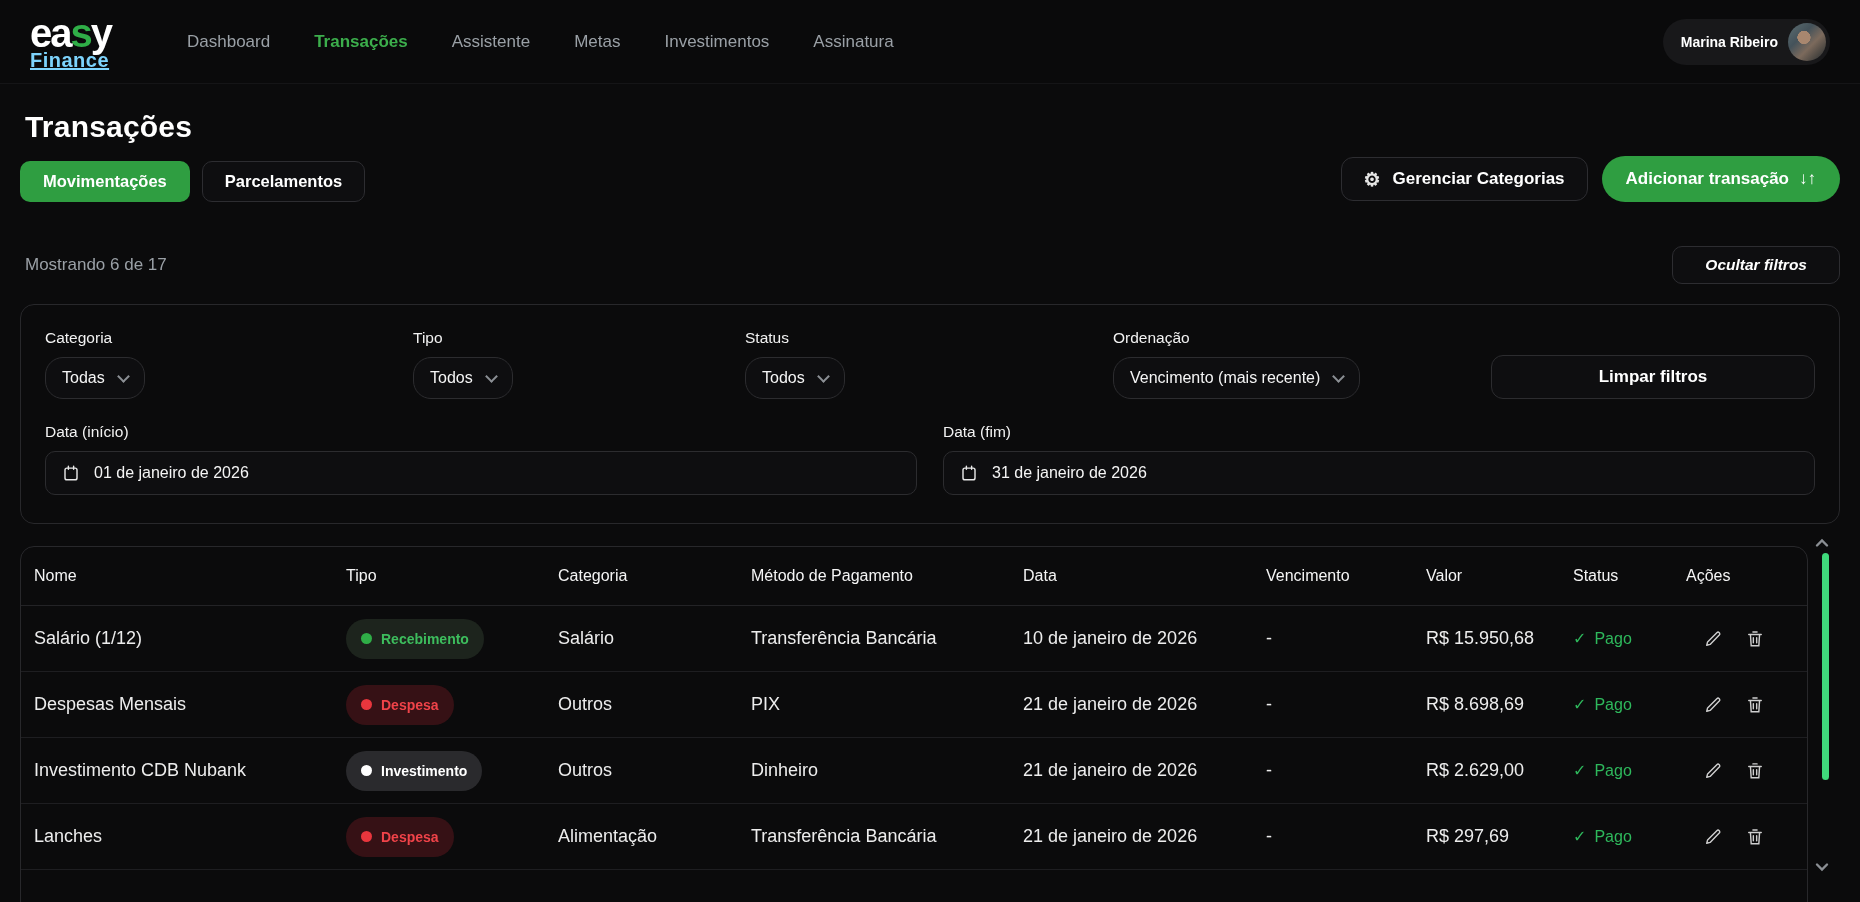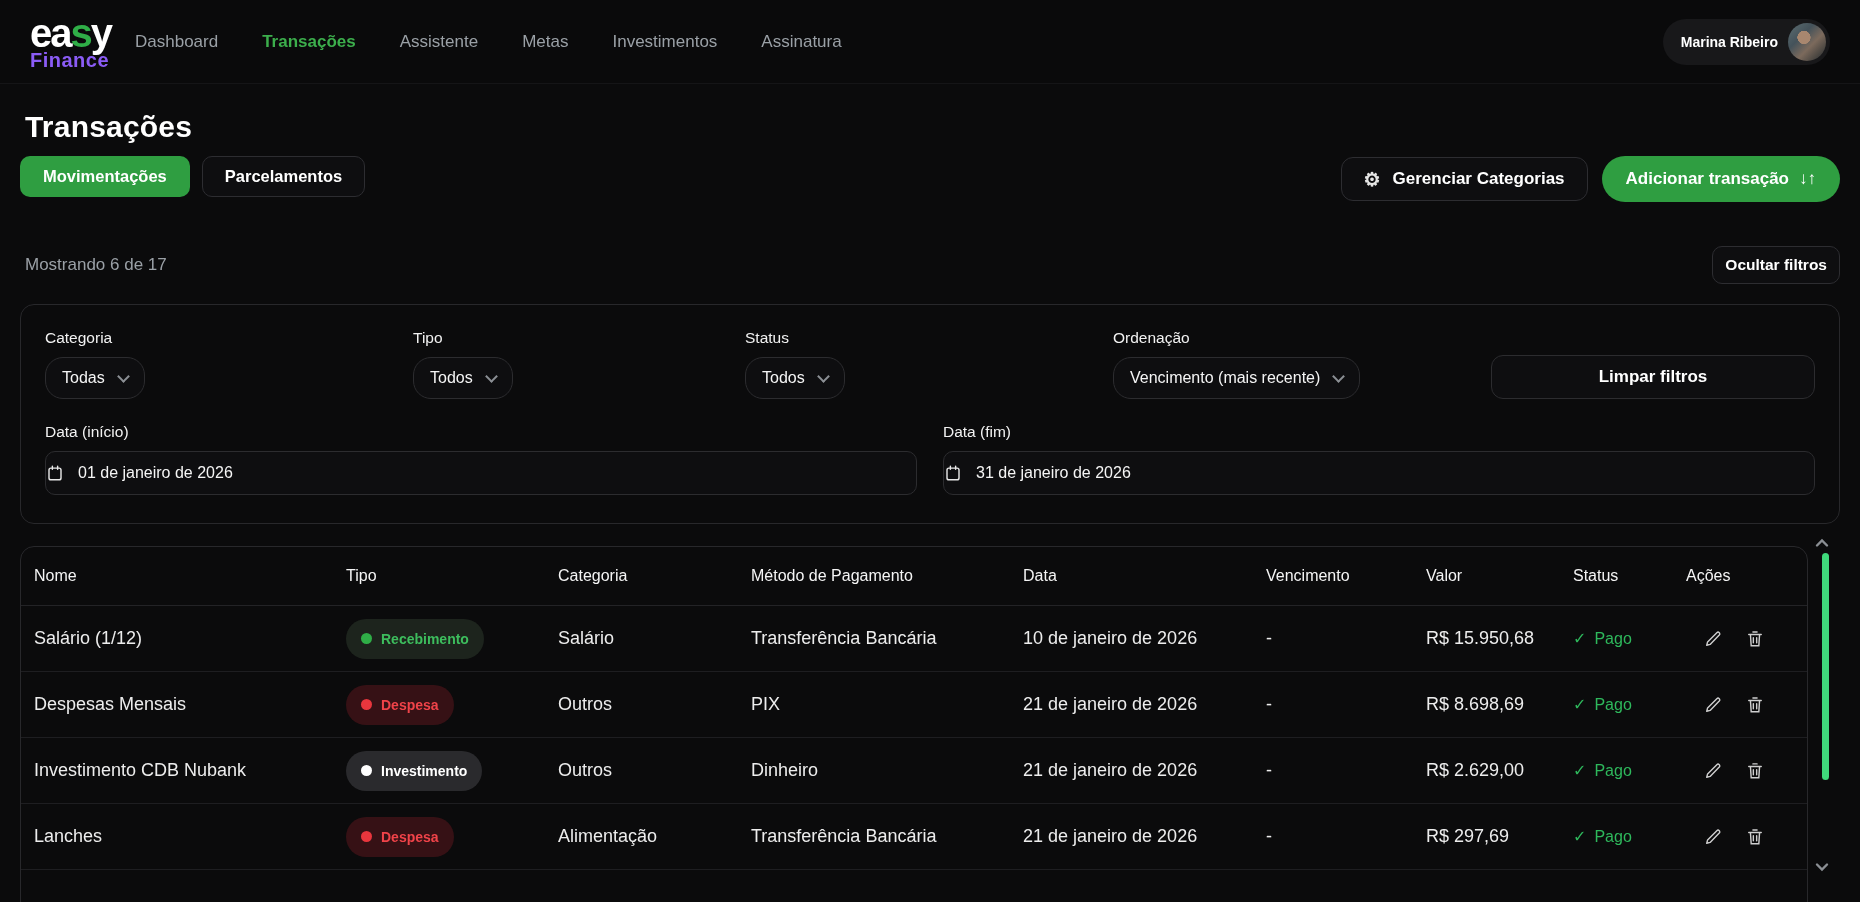--- a/index.html
+++ b/index.html
@@ -11,39 +11,39 @@
     font-family:"Liberation Sans","DejaVu Sans",sans-serif;
   }
   
   .header {
     height:84px; display:flex; align-items:center;
     padding:0 30px; background:#0a0a0b; border-bottom:1px solid #151517;
   }
   .logo { line-height:0.9; user-select:none; }
   .logo .top { font-size:40px; font-weight:800; letter-spacing:-2px; color:#ffffff; }
   .logo .top .green { color:#2fae47; }
-  .logo .bottom { font-size:20px; font-weight:700; color:#8b5cf6; letter-spacing:0.5px; margin-top:0; }
-  .nav { display:flex; gap:44px; margin-left:24px; }
+  .logo .bottom { font-size:20px; font-weight:700; color:#7dd3fc; letter-spacing:0.5px; margin-top:0;text-decoration:underline; }
+  .nav { display:flex; gap:44px; margin-left:76px; }
   .nav-item { font-size:17px; color:#9aa0a6; cursor:pointer; }
   .nav-item.active { color:#3cae4c; font-weight:700; }
   .user-pill {
     margin-left:auto; display:flex; align-items:center; gap:10px;
     background:#18181a; border-radius:999px; padding:4px 4px 4px 18px;
   }
   .user-name { font-size:14px; font-weight:700; color:#ffffff; }
   .avatar {
     width:38px; height:38px; border-radius:50%;
     background:
       radial-gradient(circle at 42% 38%, #a8876f 0 20%, transparent 21%),
       linear-gradient(135deg,#5d6e72 0%,#44525a 35%,#7c6a5c 60%,#20282b 100%);
   }
   
   .main { padding:0 20px; }
   .page-title { font-size:30px; font-weight:800; color:#ffffff; margin:26px 0 12px 5px; letter-spacing:0.2px; }
-  .tabs-row { display:flex; align-items:flex-start; }
+  .tabs-row { display:flex; align-items:flex-end; }
   .tabs { display:flex; gap:12px; }
   .tab-btn {
     font-size:16.5px; font-weight:700; color:#ffffff;
     padding:10px 22px; border-radius:10px; border:1px solid transparent; cursor:pointer;
     background:transparent;
   }
   .tab-btn.active { background:#2f9e41; }
   .tab-btn.inactive { background:#0e0e10; border-color:#2d2d31; }
   .head-actions { margin-left:auto; display:flex; gap:14px; align-items:center; }
   .btn-outline {
@@ -54,21 +54,21 @@
   .gear { font-size:19px; color:#e5e5e5; line-height:1; }
   .btn-green {
     display:flex; align-items:center; gap:10px;
     background:#2f9e41; border:none; border-radius:999px;
     padding:13px 24px; font-size:17px; font-weight:700; color:#ffffff; cursor:pointer;
   }
   .meta-row { display:flex; align-items:center; margin-top:44px; }
   .showing { color:#9aa0a6; font-size:17px; margin-left:5px; }
   .btn-small {
     margin-left:auto; background:#0e0e10; border:1px solid #2d2d31; border-radius:10px;
-    padding:9px 12px; font-size:15.5px; font-weight:700; color:#ffffff; cursor:pointer;
+    padding:9px 32px; font-size:15.5px; font-weight:700; color:#ffffff; cursor:pointer;font-style:italic;
   }
   
   .filters-card {
     margin-top:20px; border:1px solid #28282b; border-radius:14px;
     padding:24px 24px 28px 24px; background:#0b0b0c;
   }
   .filters-row1 { display:flex; align-items:flex-end; }
   .fgroup { display:flex; flex-direction:column; }
   .fgroup.cat { width:368px; } .fgroup.typ { width:332px; } .fgroup.sta { width:368px; }
   .fgroup.ord { flex:1; }
@@ -81,21 +81,21 @@
   .chev { width:9px; height:9px; border-right:2px solid #8b8f94; border-bottom:2px solid #8b8f94; transform:rotate(45deg); margin-top:-4px; }
   .btn-clear {
     width:324px; height:44px; background:#0e0e10; border:1px solid #2c2c2f; border-radius:12px;
     font-size:17px; font-weight:700; color:#ffffff; cursor:pointer;
   }
   .filters-row2 { display:flex; gap:26px; margin-top:24px; }
   .dgroup { flex:1; display:flex; flex-direction:column; }
   .date-input {
     display:flex; align-items:center; gap:14px;
     background:#0e0e10; border:1px solid #2c2c2f; border-radius:10px;
-    height:44px; padding:0 0; font-size:16px; color:#f5f5f5; cursor:pointer;
+    height:44px; padding:0 16px; font-size:16px; color:#f5f5f5; cursor:pointer;
   }
   .cal-icon { color:#e8e8e8; display:flex; }
   
   .table-card {
     margin-top:22px; margin-right:32px; border:1px solid #28282b; border-radius:14px;
     background:#0b0b0c; height:480px; overflow:hidden;
   }
   .thead, .trow {
     display:grid;
     grid-template-columns:312px 212px 193px 272px 243px 160px 147px 113px 1fr;

